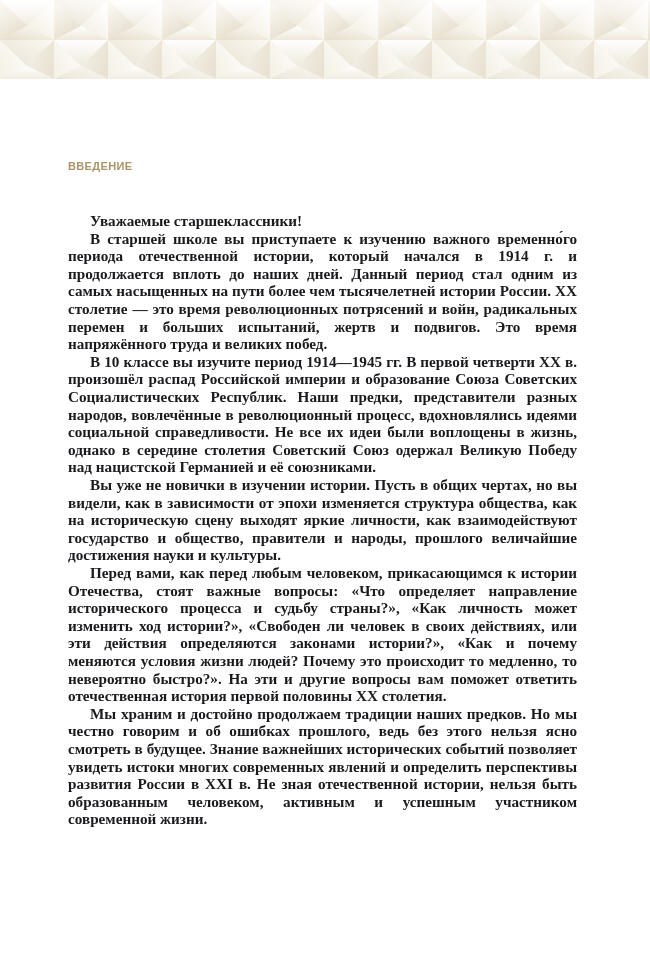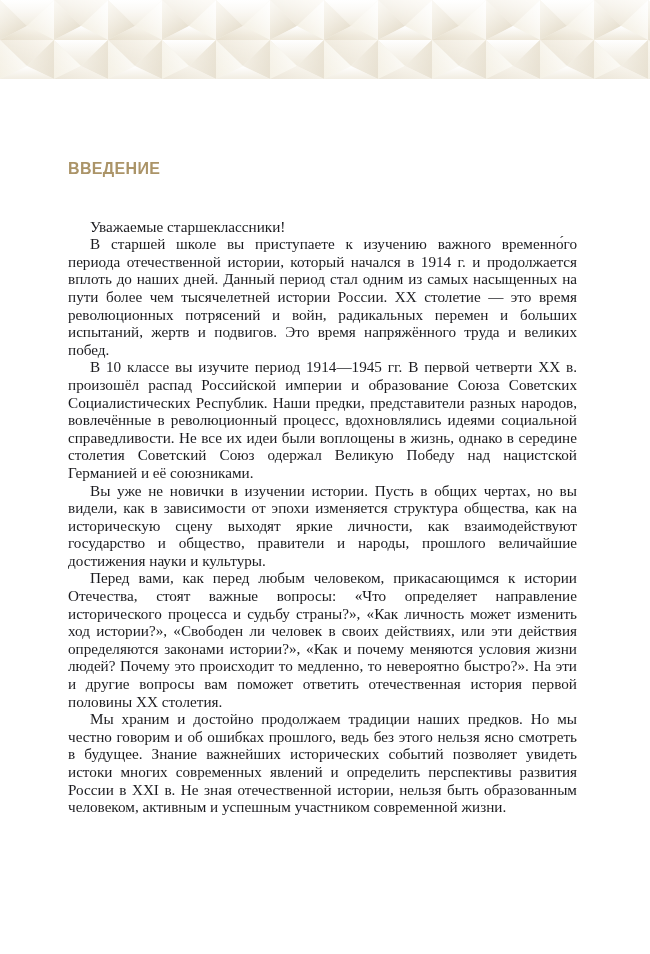--- a/index.html
+++ b/index.html
@@ -45,36 +45,37 @@
   .content {
     position: absolute;
     left: 68px;
     top: 81px;           
     width: 509px;
   }
 
   .chapter-title {
     font-family: "Liberation Sans", "DejaVu Sans", sans-serif;
     font-weight: bold;
-    font-size: 16px;
+    font-size: 11px;
     letter-spacing: 0.35px;
     color: #ab9468;
     margin: 0 0 40px 0;
     line-height: 1.1;
   }
 
   .body-text p {
     margin: 0;
     font-size: 15.2px;
     line-height: 17.6px;
     color: #1b1b1f;
     text-align: justify;
     text-justify: inter-word;
     text-indent: 22px;
     hyphens: manual;
+    font-weight: bold;
     -webkit-hyphens: manual;
   }
 </style>
 </head>
 <body>
 
 <div class="header-band">
   <svg viewBox="0 0 650 79" preserveAspectRatio="none">
     <defs>
       <linearGradient id="gA" x1="0" y1="0" x2="0" y2="1">

